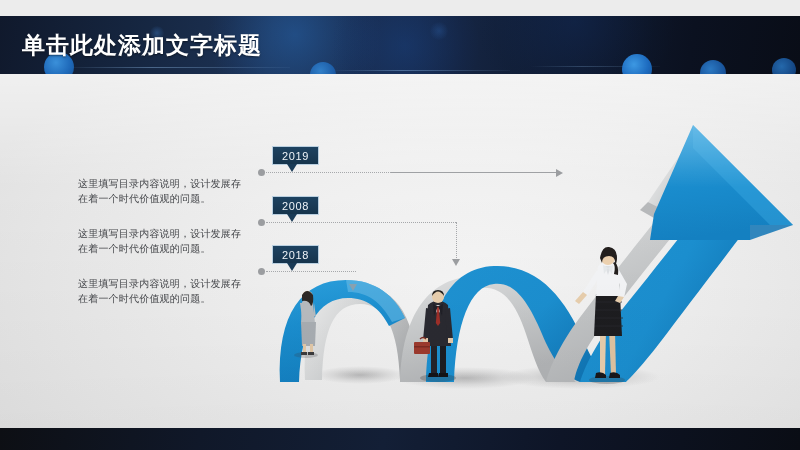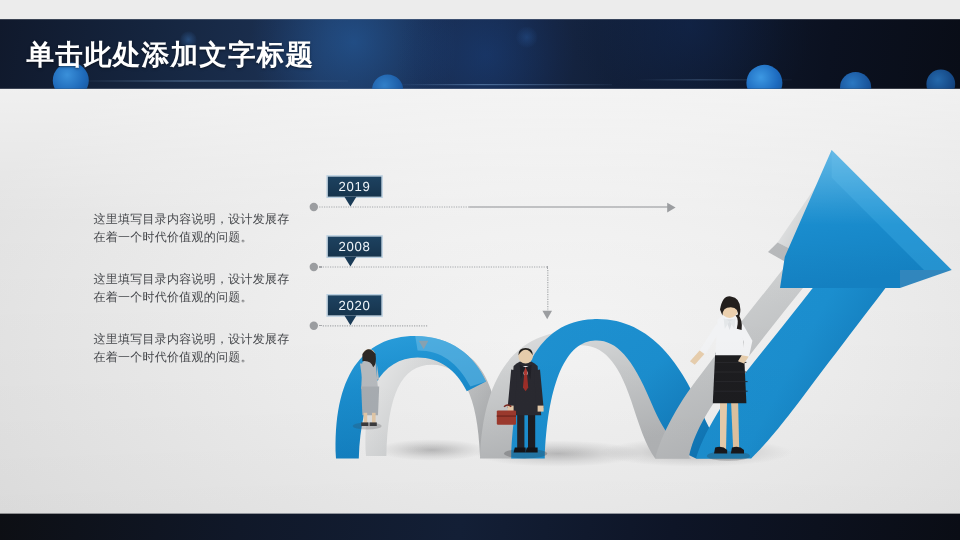--- a/index.html
+++ b/index.html
@@ -363,21 +363,21 @@
     <div class="row-text" style="left:78px; top:206px;">这里填写目录内容说明，设计发展存在着一个时代价值观的问题。</div>
     <div class="tag" style="left:272px; top:196px;">
       <span>2008</span>
     </div>
     <div class="tag-tail" style="left:287px; top:214px;"></div>
   </div>
 
   <div class="row">
     <div class="row-text" style="left:78px; top:256px;">这里填写目录内容说明，设计发展存在着一个时代价值观的问题。</div>
     <div class="tag" style="left:272px; top:245px;">
-      <span>2020</span>
+      <span>2018</span>
     </div>
     <div class="tag-tail" style="left:287px; top:263px;"></div>
   </div>
 
   <div class="header">
     <div class="hdr-glow hg1"></div>
     <div class="hdr-glow hg2"></div>
     <div class="hdr-glow hg3"></div>
     <div class="bokeh bk6"></div>
     <div class="bokeh bk7"></div>

